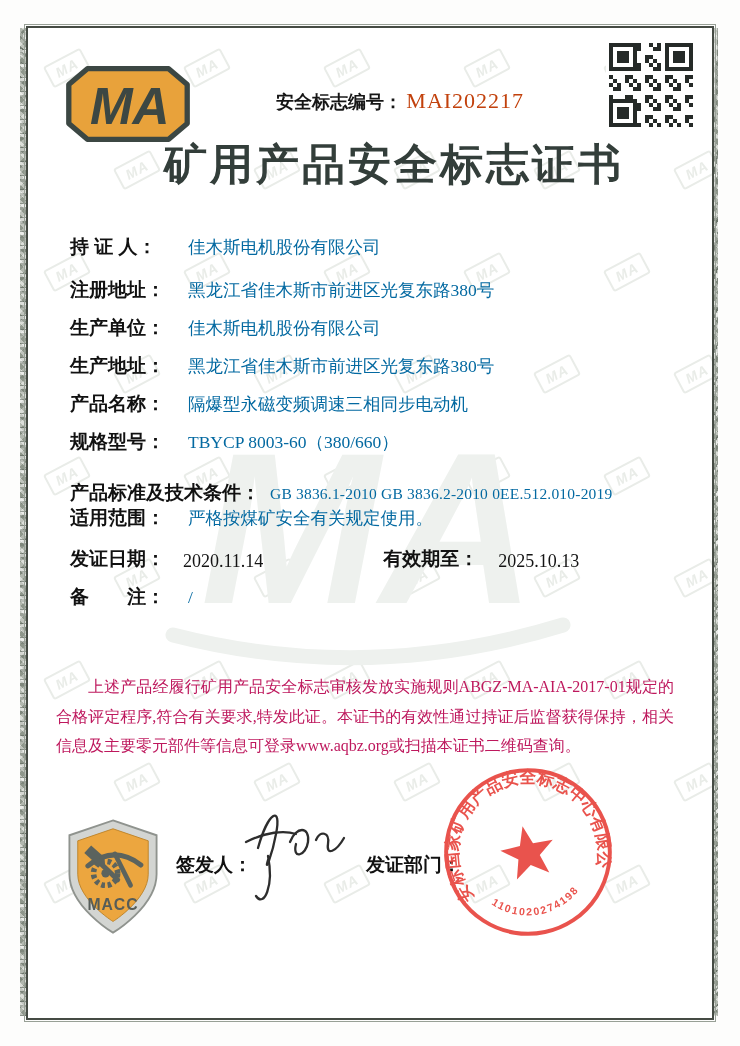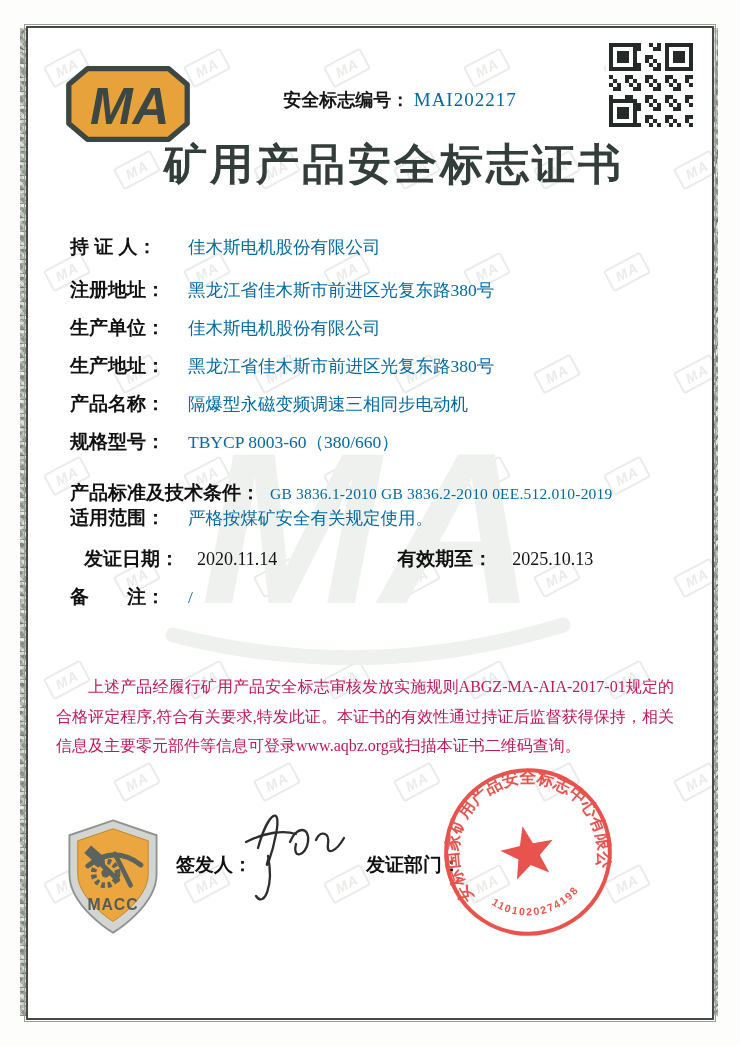--- a/index.html
+++ b/index.html
@@ -21,33 +21,33 @@
   .wm-badge{position:absolute;transform:rotate(-28deg);
     font:italic 700 14px "Liberation Sans",sans-serif;color:#e9ece8;
     border:2px solid #e9ece8;border-radius:3px;padding:2px 7px;letter-spacing:1px;}
   .center-wm{position:absolute;left:105px;top:375px;z-index:0;pointer-events:none;}
   
   .content{position:absolute;inset:0;z-index:2;}
   .abs{position:absolute;}
   .badge-svg{left:38px;top:38px;width:124px;height:76px;}
   .certno{left:0;top:60px;width:100%;text-align:center;padding-left:60px;box-sizing:border-box;}
   .certno .lab{font-weight:700;font-size:18px;color:#161616;}
-  .certno .val{font-family:"Liberation Serif",serif;font-size:19px;color:#0369a1;letter-spacing:1px;}
+  .certno .val{font-family:"Liberation Serif",serif;font-size:22px;color:#c2410c;letter-spacing:1px;}
   .qr-wrap{right:16px;top:12px;background:#fff;padding:3px;}
   #qr{display:grid;grid-template-columns:repeat(21,4px);grid-auto-rows:4px;}
   #qr i{display:block;}
   #qr i.on{background:#252a28;}
   .title{left:0;top:108px;width:100%;text-align:center;padding-left:48px;box-sizing:border-box;
     font-family:"Liberation Serif",serif;font-weight:700;font-size:43px;color:#333e3a;letter-spacing:3px;}
   .row{left:42px;width:600px;display:flex;align-items:baseline;}
   .flabel{font-weight:700;font-size:19px;color:#111;min-width:118px;flex:none;}
   .flabel.wide{min-width:0;margin-right:10px;}
   .fvalue{font-family:"Liberation Serif",serif;font-size:17.5px;color:#0369a1;}
   .fvalue.std{font-size:15.5px;letter-spacing:.2px;}
-  .dates{left:56px;top:518px;width:604px;display:flex;align-items:center;}
+  .dates{left:42px;top:518px;width:604px;display:flex;align-items:flex-end;}
   .dates .flabel{min-width:0;}
   .dates .dval{font-family:"Liberation Serif",serif;font-size:18px;color:#141414;}
   .statement{left:28px;top:644px;width:618px;font-family:"Liberation Serif",serif;
     font-size:16px;line-height:1.85;color:#be185d;text-indent:2em;text-align:justify;}
   .shield-svg{left:34px;top:788px;width:102px;height:122px;}
   .signer{left:148px;top:824px;font-weight:700;font-size:19px;color:#111;}
   .sig-svg{left:196px;top:762px;width:140px;height:130px;}
   .dept{left:338px;top:824px;font-weight:700;font-size:19px;color:#111;}
   .seal-svg{left:412px;top:736px;width:176px;height:176px;opacity:.92;}
 </style>

